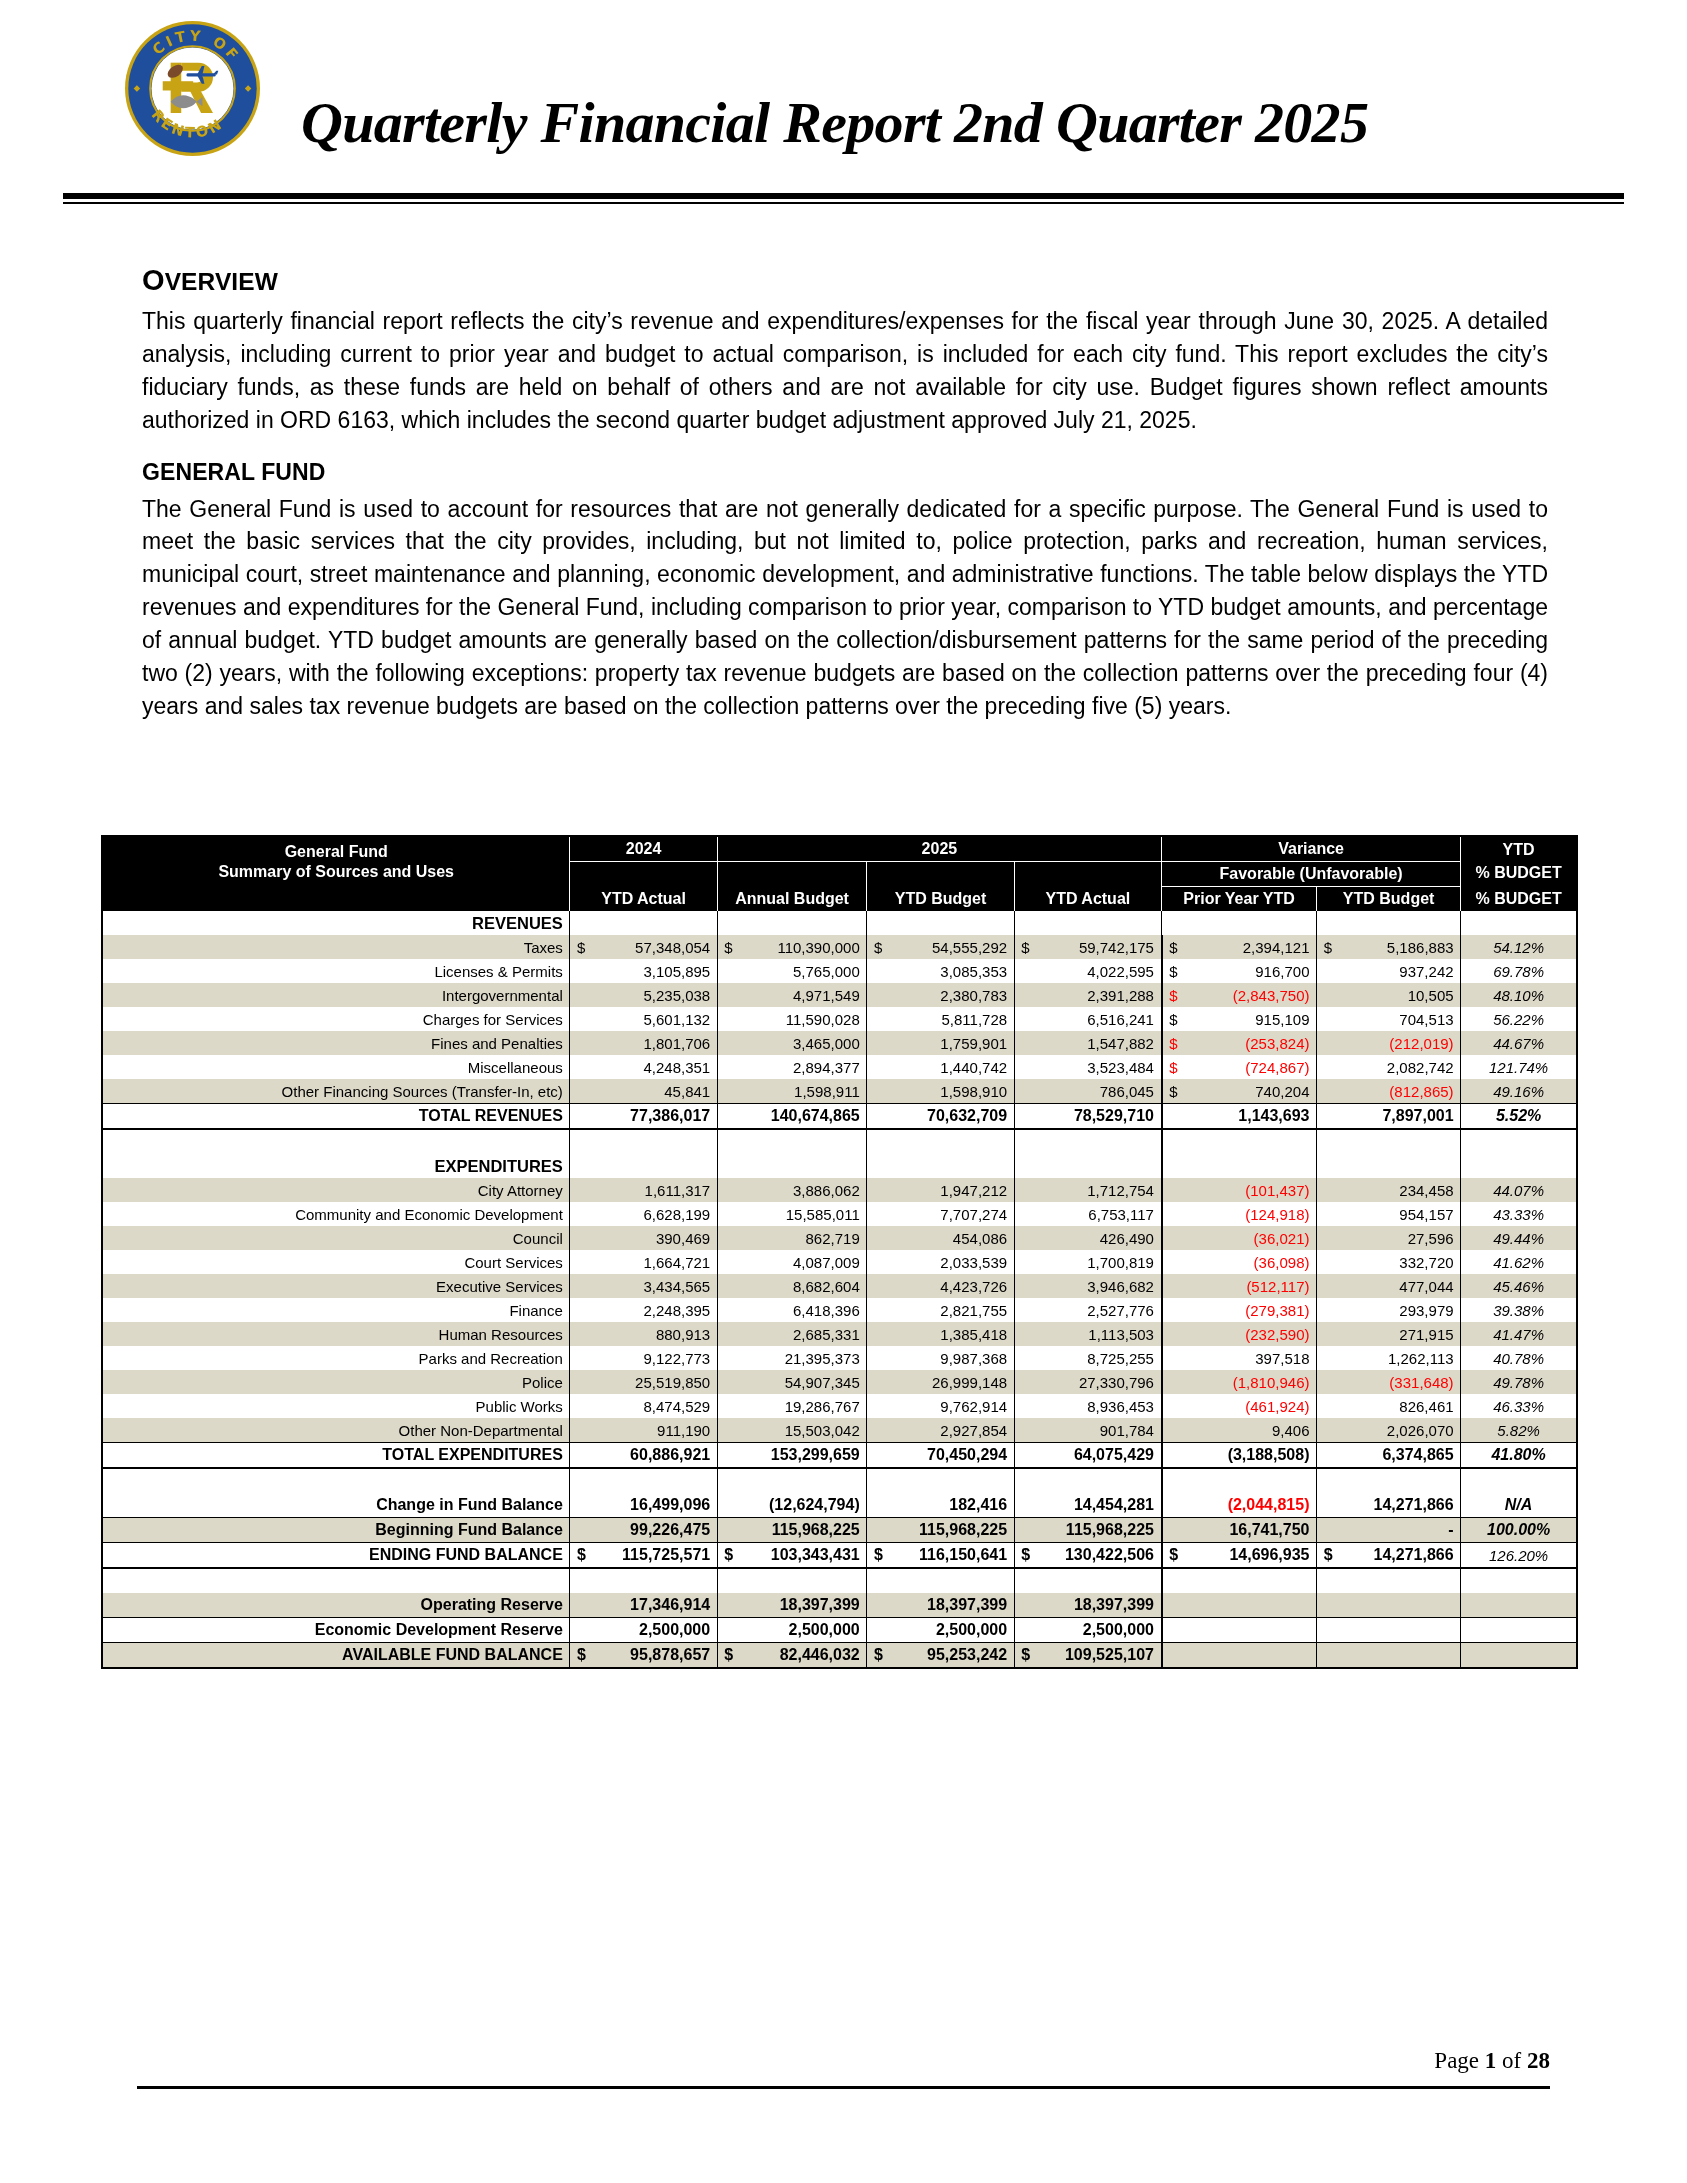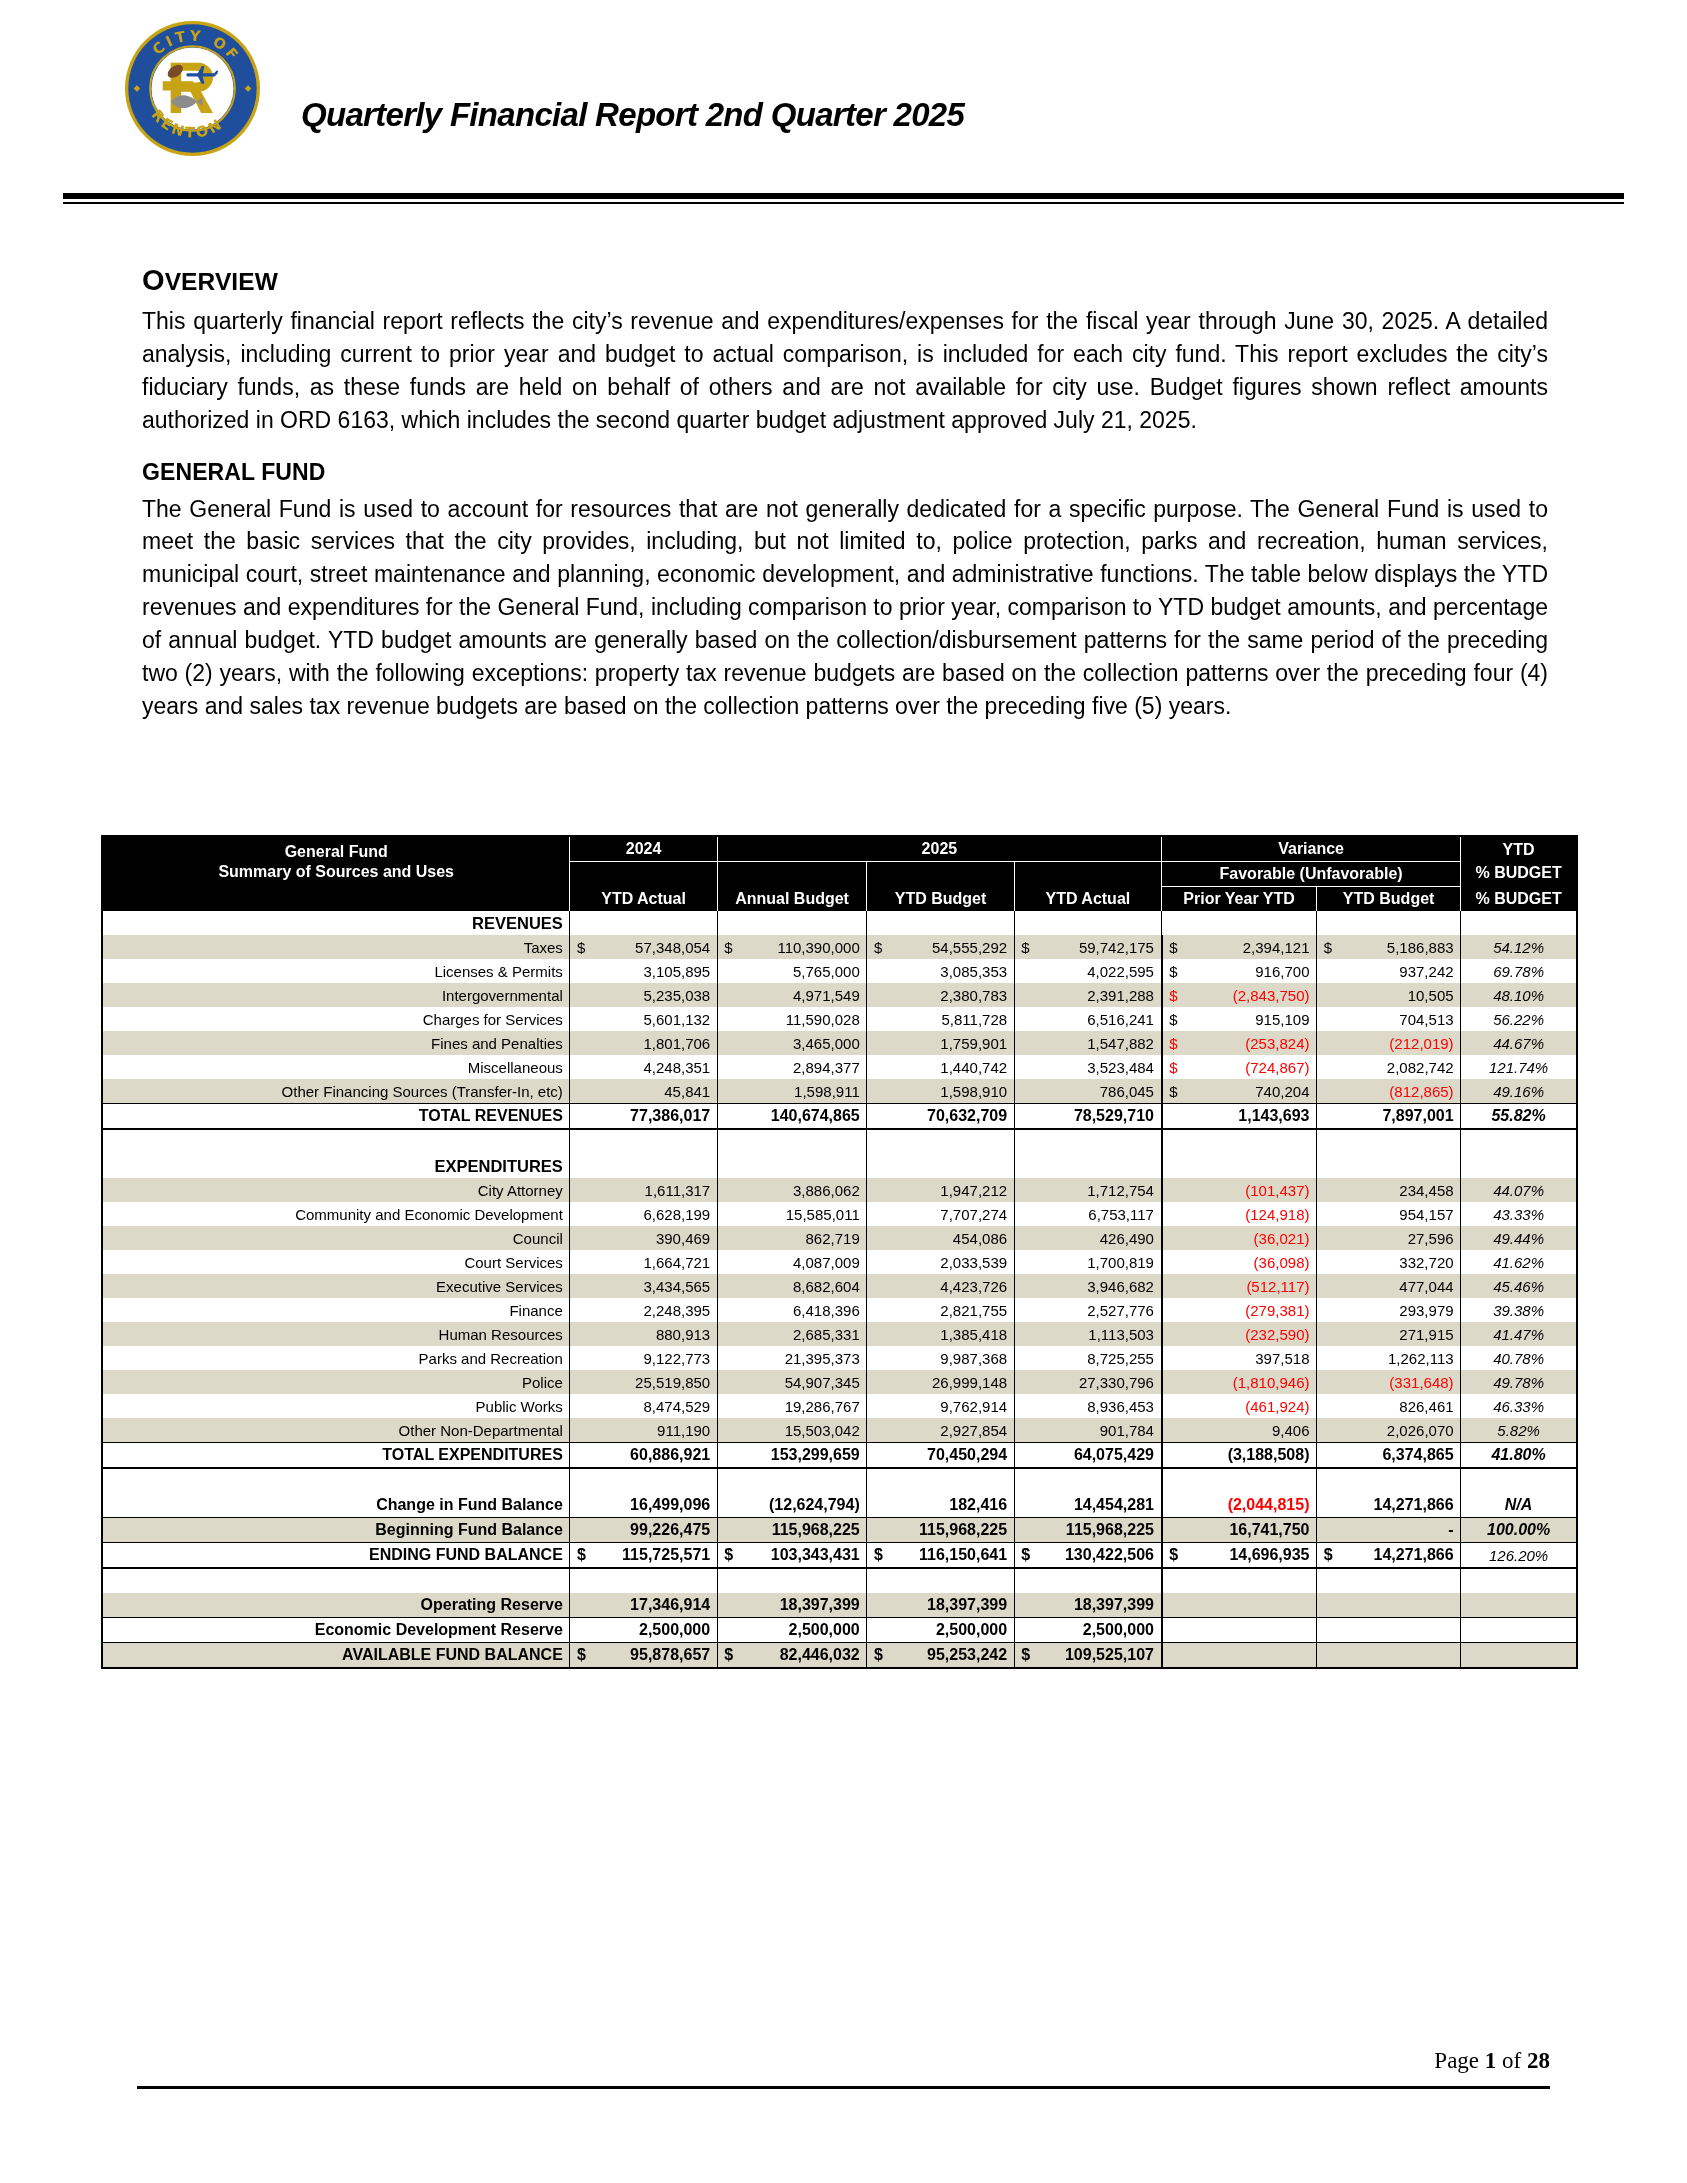--- a/index.html
+++ b/index.html
@@ -21,27 +21,27 @@
   .logo {
     position:absolute;
     left:123px; top:18.5px;
     width:139px; height:139px;
   }
   .logo svg { display:block; width:139px; height:139px; }
 
   .doc-title {
     position:absolute;
     left:301px;
-    top:96px;
-    font-size:33px;
+    top:89px;
+    font-size:58px;
     font-weight:bold;
     font-style:italic;
     letter-spacing:-0.7px;
     white-space:nowrap;
-    font-family:Liberation Sans, sans-serif;
+    font-family:Liberation Serif, serif;
   }
 
   .header-rule {
     position:absolute;
     left:63px; right:63px;
     top:193px;
     border-top:6px solid #000;
     border-bottom:2px solid #000;
     height:3.3px;
   }
@@ -399,21 +399,21 @@
       <td class="cur b-l"></td>
       <td class="num tot">140,674,865</td>
       <td class="cur b-l"></td>
       <td class="num tot">70,632,709</td>
       <td class="cur b-l"></td>
       <td class="num tot">78,529,710</td>
       <td class="cur thick-l"></td>
       <td class="num tot">1,143,693</td>
       <td class="cur b-l"></td>
       <td class="num tot">7,897,001</td>
-      <td class="pct tot b-l b-r">55.82%</td>
+      <td class="pct tot b-l b-r">5.52%</td>
     </tr>
 
     <tr class="plain">
       <td></td>
       <td class="b-l" colspan="2"></td>
       <td class="b-l" colspan="2"></td>
       <td class="b-l" colspan="2"></td>
       <td class="b-l" colspan="2"></td>
       <td class="thick-l" colspan="2"></td>
       <td class="b-l" colspan="2"></td>

